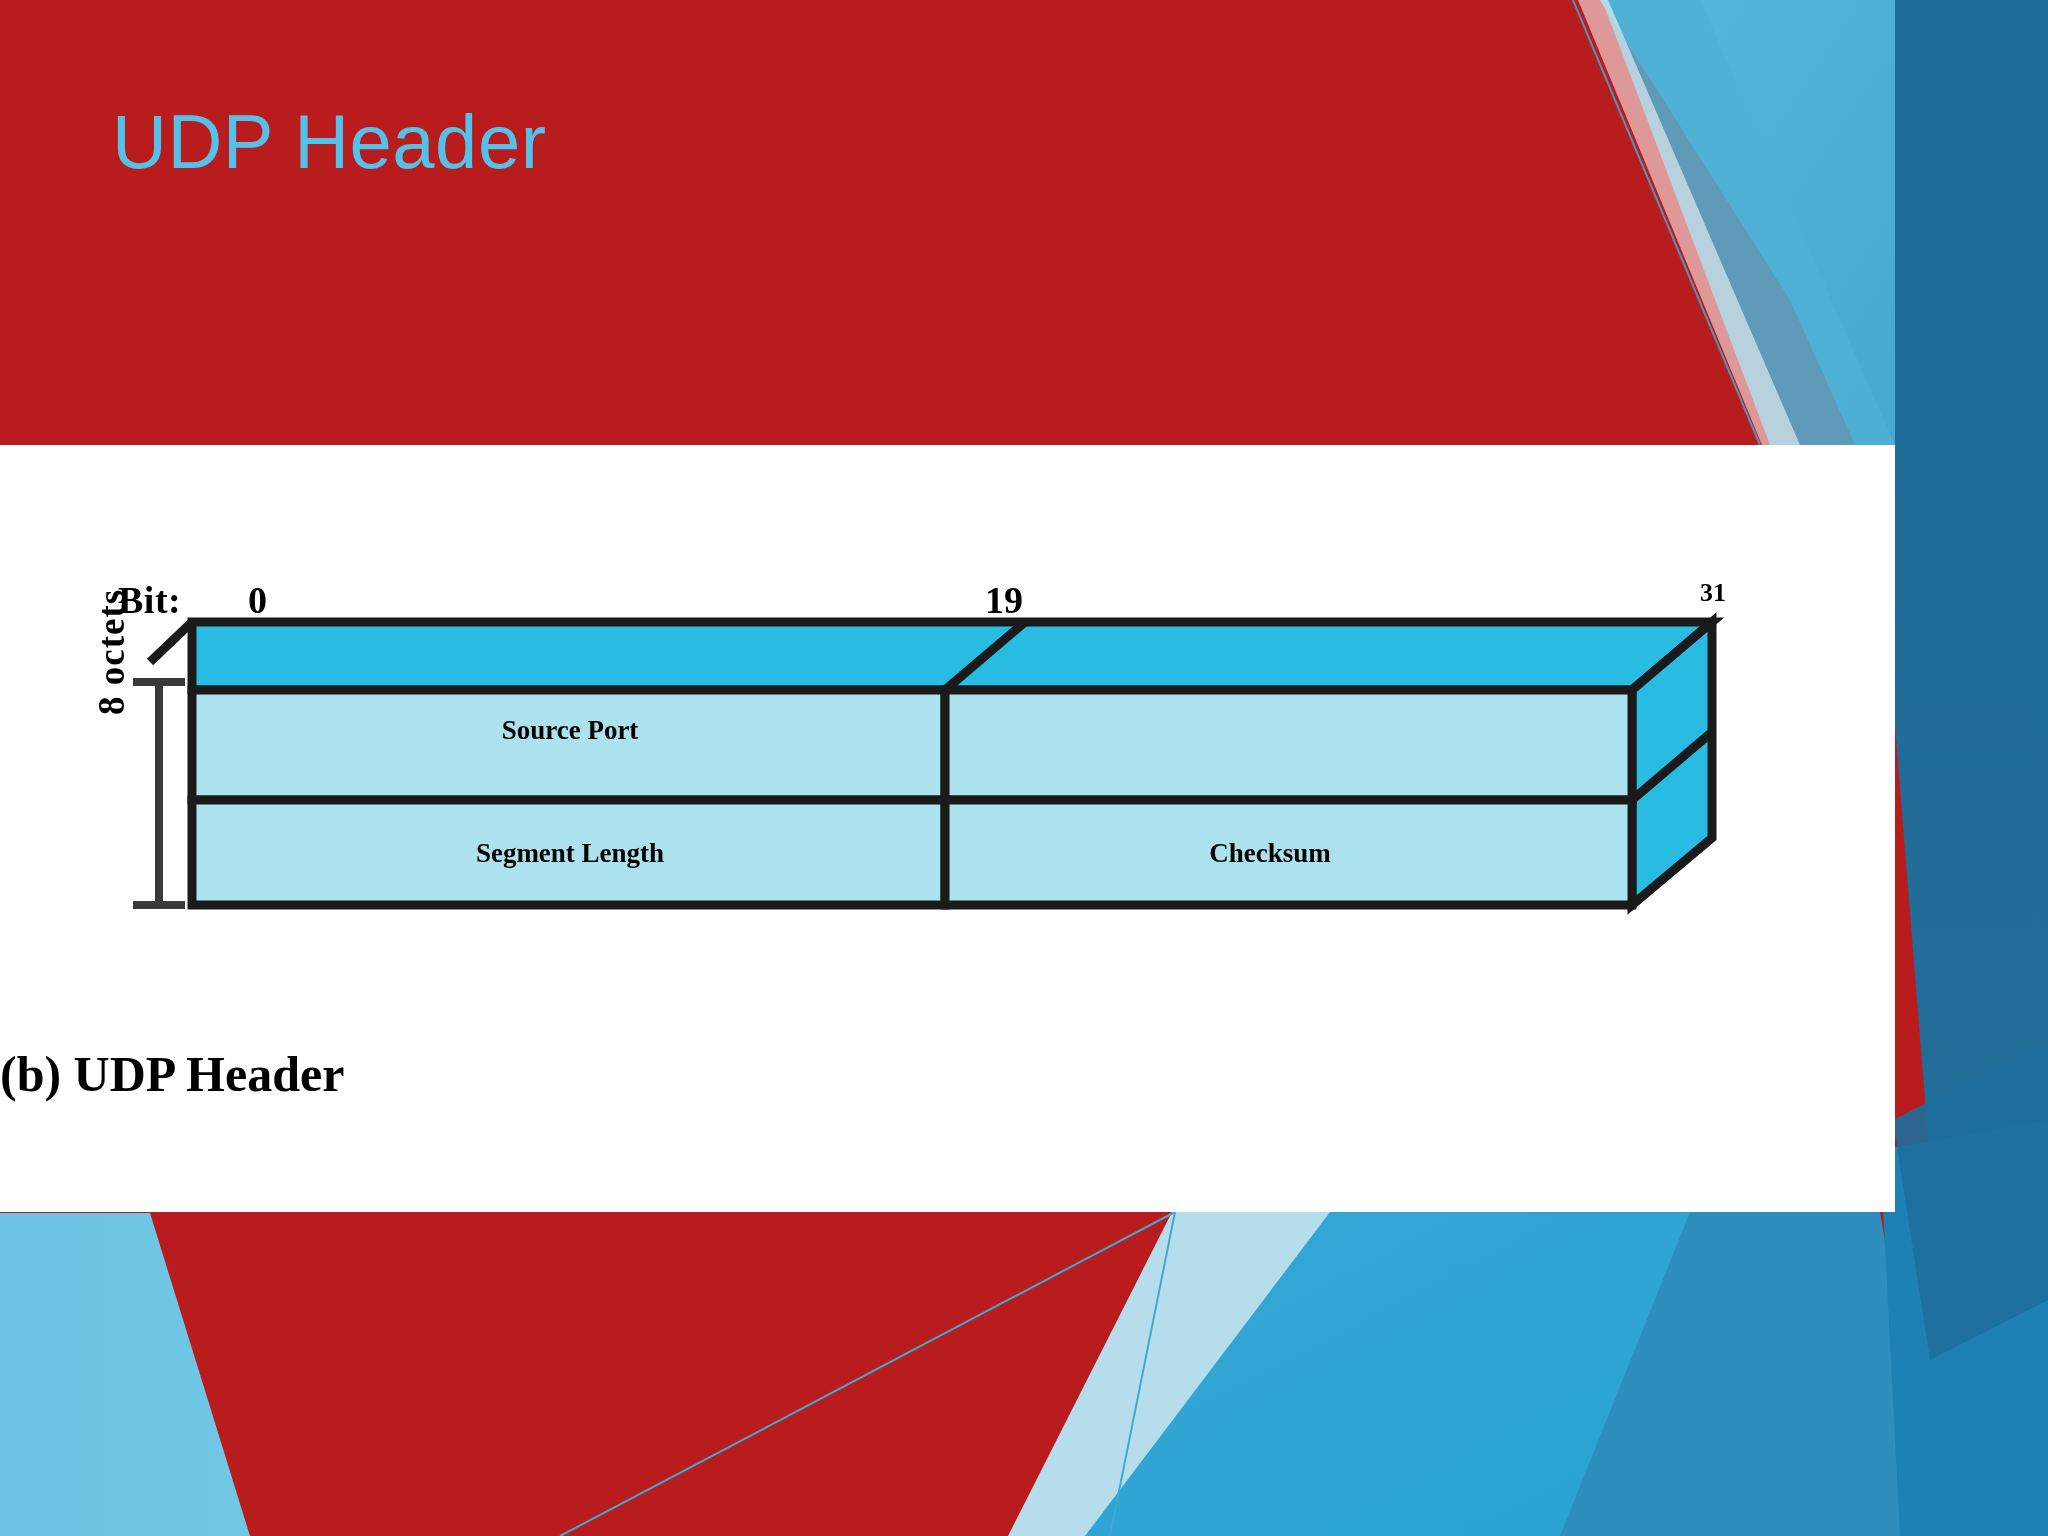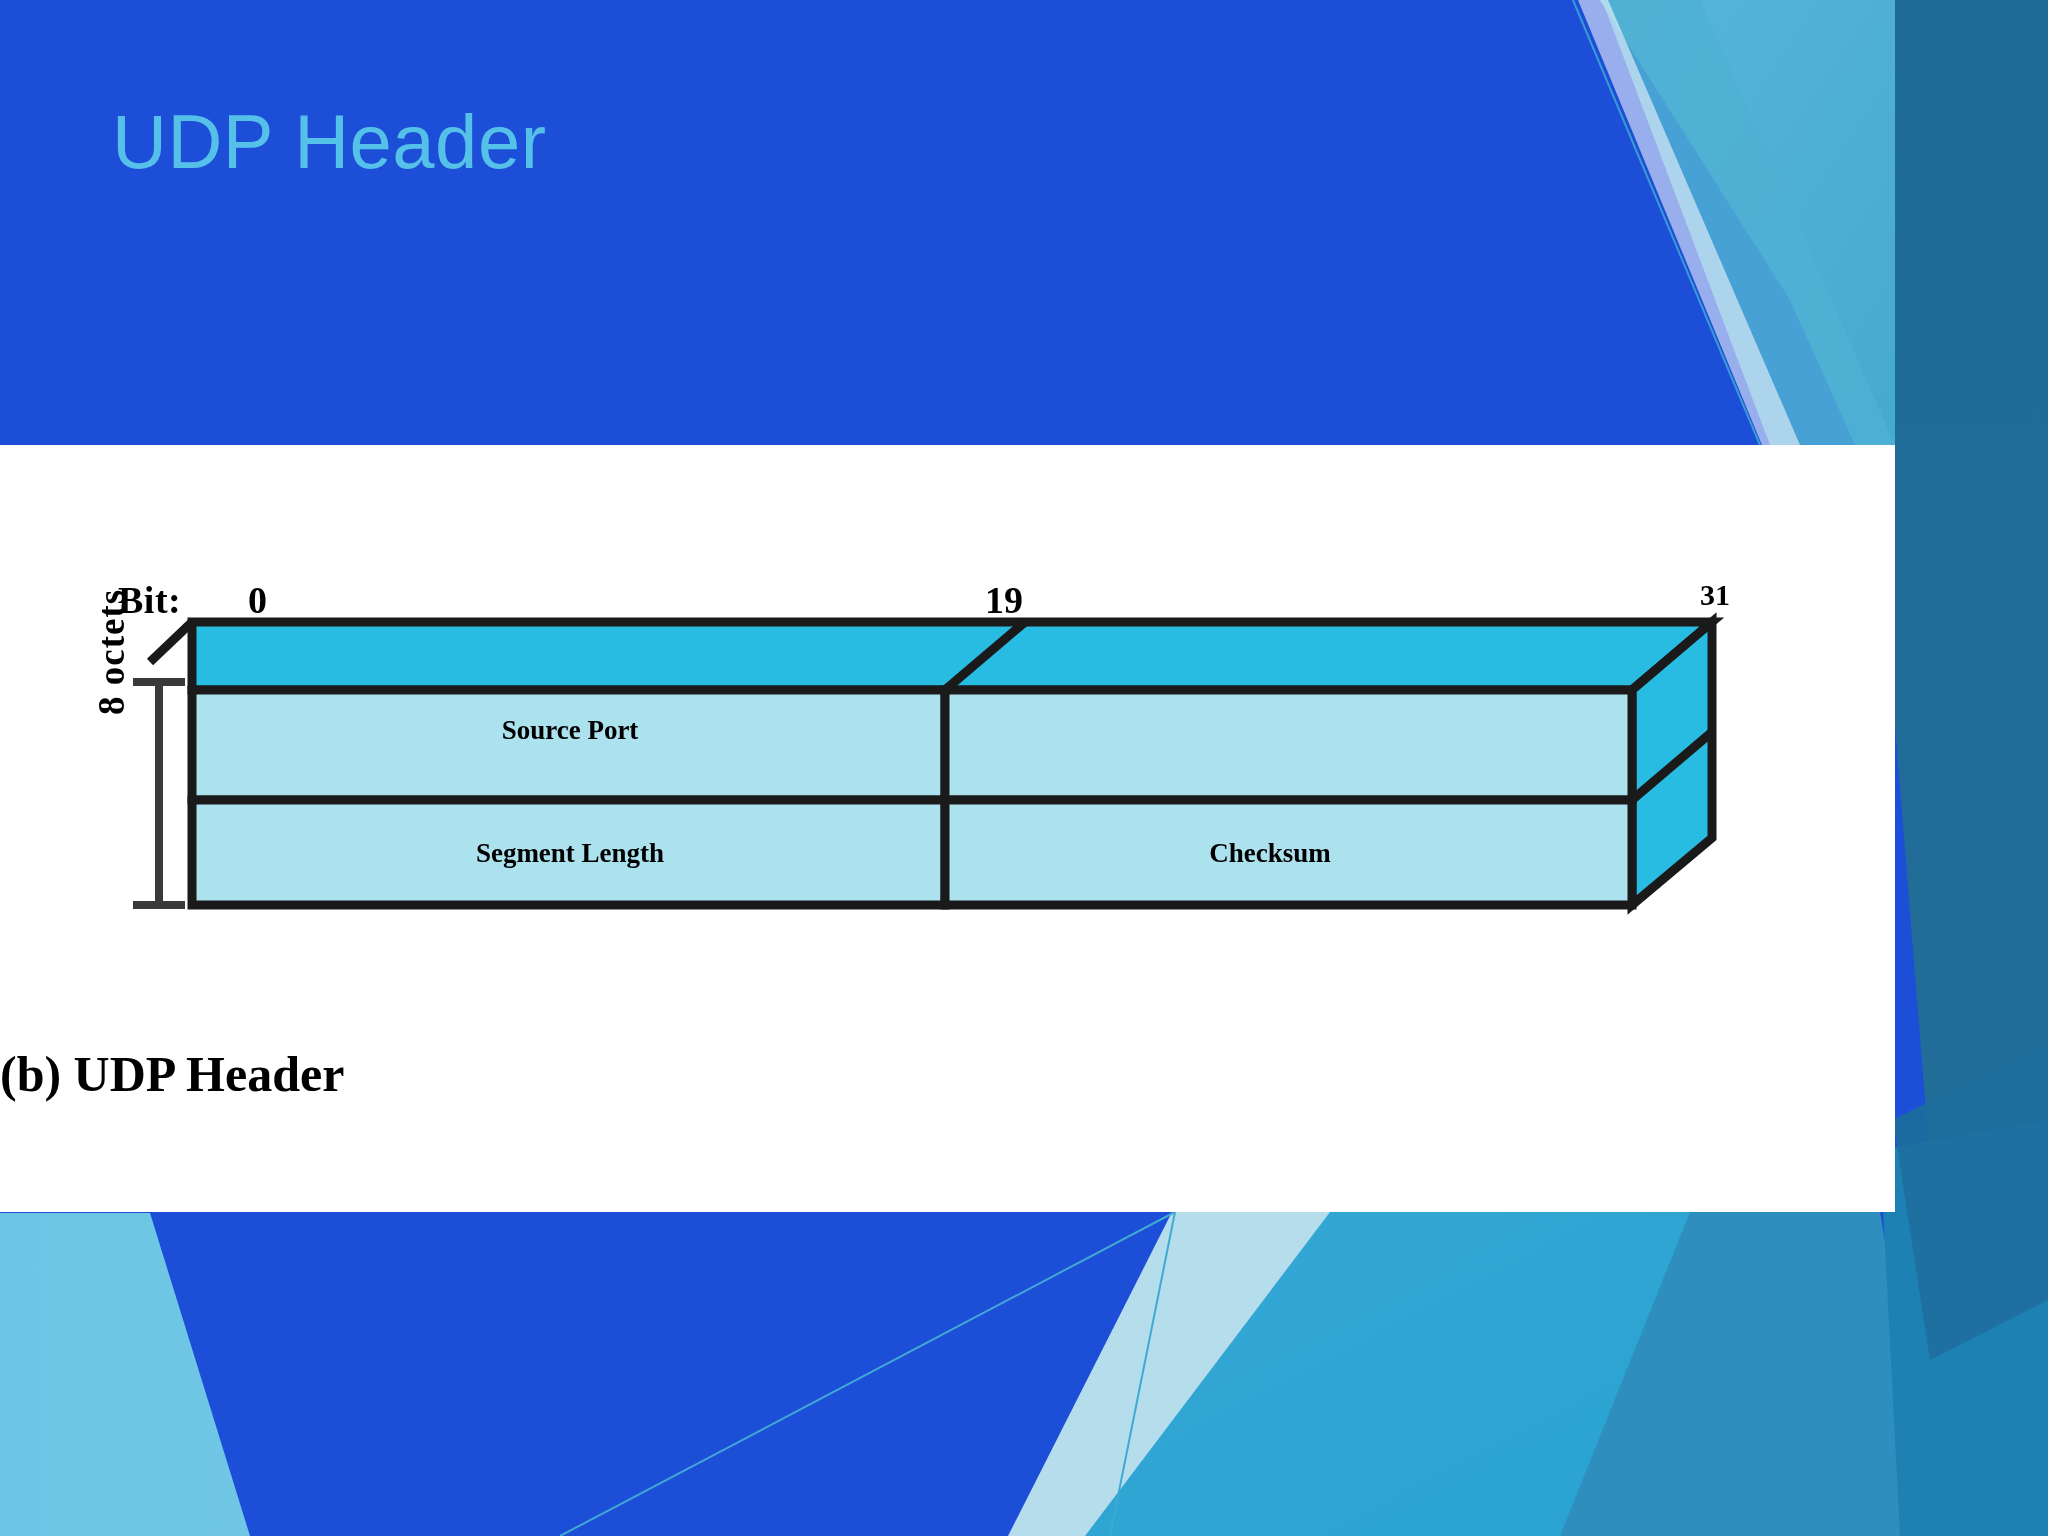--- a/index.html
+++ b/index.html
@@ -5,21 +5,21 @@
   html, body {
     margin: 0;
     padding: 0;
     background: #ffffff;
   }
   #slide {
     position: relative;
     width: 2048px;
     height: 1536px;
     overflow: hidden;
-    background: #1d4ed8;
+    background: #b91c1c;
     font-family: "Liberation Sans", sans-serif;
   }
   .bg-layer {
     position: absolute;
     inset: 0;
     width: 2048px;
     height: 1536px;
     pointer-events: none;
   }
   
@@ -47,21 +47,21 @@
   .fig-label {
     position: absolute;
     font-family: "Liberation Serif", serif;
     font-weight: bold;
     color: #000000;
     white-space: nowrap;
   }
   #bit-label   { left: 118px; top: 578px; font-size: 38px; letter-spacing: 0.5px; }
   #tick-0      { left: 248px; top: 578px; font-size: 38px; }
   #tick-16     { left: 985px; top: 578px; font-size: 38px; }
-  #tick-31     { left: 1700px; top: 578px; font-size: 30px; }
+  #tick-31     { left: 1700px; top: 578px; font-size: 26px; }
 
   #octets-label {
     left: 90px;
     top: 715px;
     font-size: 37px;
     letter-spacing: 1px;
     transform: rotate(-90deg);
     transform-origin: left top;
   }
 

